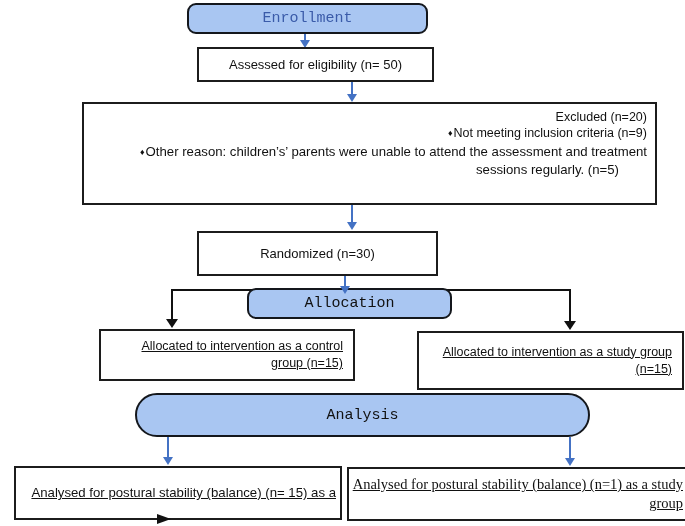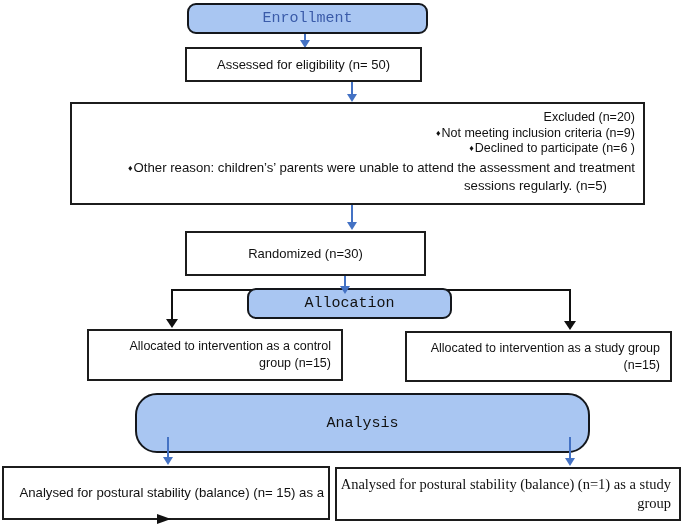--- a/index.html
+++ b/index.html
@@ -7,25 +7,25 @@
     --stage-border:#14171c;
     --box-border:#1c1c1c;
     --blue-arrow:#4472c4;
     --black-line:#111111;
     --enrollment-text:#3a5ba9;
   }
   *{margin:0;padding:0;box-sizing:border-box;}
   body{background:#ffffff;font-family:"Liberation Sans",sans-serif;color:#111;}
   .canvas{position:relative;width:685px;height:526px;background:#ffffff;overflow:hidden;}
 
-  .box{position:absolute;background:#ffffff;border:2px solid var(--box-border);}
+  .box{position:absolute;background:#ffffff;border:2px solid var(--box-border);margin-left:12px;}
   .stage{position:absolute;background:var(--stage-fill);border:2px solid var(--stage-border);
          display:flex;align-items:center;justify-content:center;font-size:15px;font-family:Liberation Mono, monospace;}
   .center{display:flex;align-items:center;justify-content:center;text-align:center;}
-  .rcol{display:flex;flex-direction:column;justify-content:center;text-align:right;}
+  .rcol{display:flex;flex-direction:column;justify-content:center;text-align:right;text-decoration:underline;}
   .nowrap{white-space:nowrap;}
 
   .vline{position:absolute;width:2px;background:var(--blue-arrow);}
   .bhead{position:absolute;width:0;height:0;border-left:5px solid transparent;
          border-right:5px solid transparent;border-top:8px solid var(--blue-arrow);}
   .kvline{position:absolute;width:2px;background:var(--black-line);}
   .khline{position:absolute;height:2px;background:var(--black-line);}
   .khead{position:absolute;width:0;height:0;border-left:6px solid transparent;
          border-right:6px solid transparent;border-top:9px solid var(--black-line);}
 
@@ -37,25 +37,25 @@
             text-align:right;padding:6px 8px 0 8px;line-height:15.5px;}
   #excluded .big{font-size:13.2px;margin-top:3px;line-height:16px;}
   #excluded .wrap{font-size:13.2px;padding-right:28px;line-height:19px;}
   .diamond{font-size:9px;vertical-align:1px;margin-right:1px;}
   #randomized{left:185px;top:231px;width:241px;height:45px;font-size:13px;}
 
   
   #allocation{left:247px;top:288px;width:205px;height:31px;border-radius:9px;z-index:3;}
   #alloc-control{left:87px;top:329px;width:256px;height:52px;font-size:12.5px;
                  line-height:17px;padding-right:10px;}
-  #alloc-study{left:405px;top:331px;width:267px;height:51px;font-size:12.5px;
+  #alloc-study{left:405px;top:331px;width:267px;height:59px;font-size:12.5px;
                line-height:17px;padding-right:10px;}
 
   
-  #analysis{left:135px;top:393px;width:455px;height:60px;border-radius:22px;}
+  #analysis{left:135px;top:393px;width:455px;height:44px;border-radius:22px;}
   #analysed-control{left:2px;top:466px;width:328px;height:54px;font-size:13.2px;
                     line-height:18px;padding-right:4px;}
   #analysed-study{left:335px;top:467px;width:346px;height:54px;
                   font-family:"Liberation Serif",serif;font-size:14.5px;
                   line-height:19px;padding-right:8px;}
 
   #stray-head{position:absolute;left:157px;top:514px;width:0;height:0;z-index:4;
               border-top:5px solid transparent;border-bottom:5px solid transparent;
               border-left:14px solid var(--black-line);}
 </style>
@@ -74,21 +74,20 @@
   <div class="box center" id="eligibility">
     <span>Assessed for eligibility (n= 50)</span>
   </div>
 
   <div class="vline" style="left:351px;top:82px;height:13px;"></div>
   <div class="bhead" style="left:347px;top:94px;"></div>
 
   <div class="box" id="excluded">
     <div class="nowrap">Excluded (n=20)</div>
     <div class="nowrap"><span class="diamond">♦</span><span>Not meeting inclusion criteria (n=9)</span></div>
-    <div class="nowrap"><span class="diamond">♦</span><span>Declined to participate (n=6 )</span></div>
     <div class="nowrap big"><span class="diamond">♦</span><span>Other reason: children’s’ parents were unable to attend the assessment and treatment</span></div>
     <div class="nowrap wrap">sessions regularly. (n=5)</div>
   </div>
 
   <div class="vline" style="left:351px;top:205px;height:19px;"></div>
   <div class="bhead" style="left:347px;top:222px;"></div>
 
   <div class="box center" id="randomized">
     <span>Randomized (n=30)</span>
   </div>

